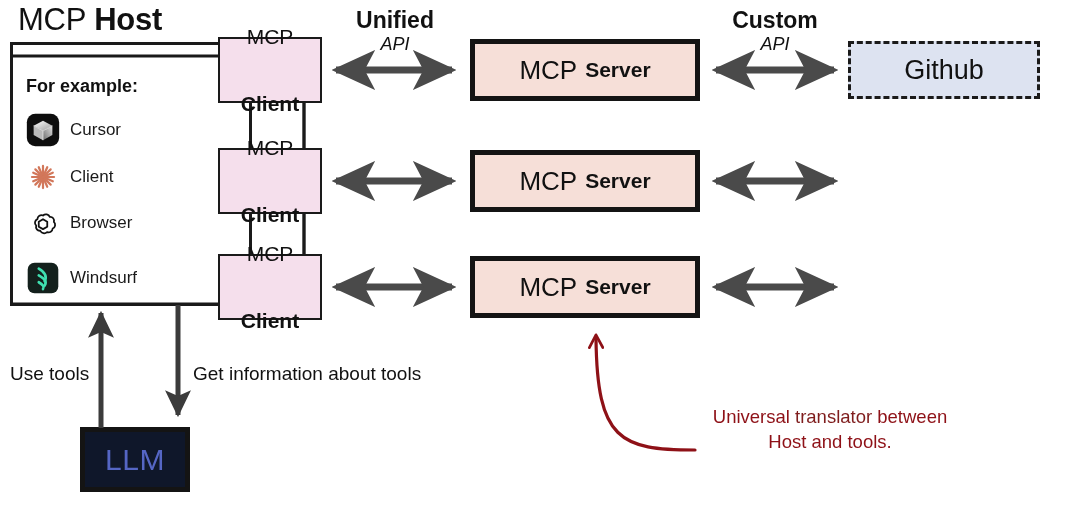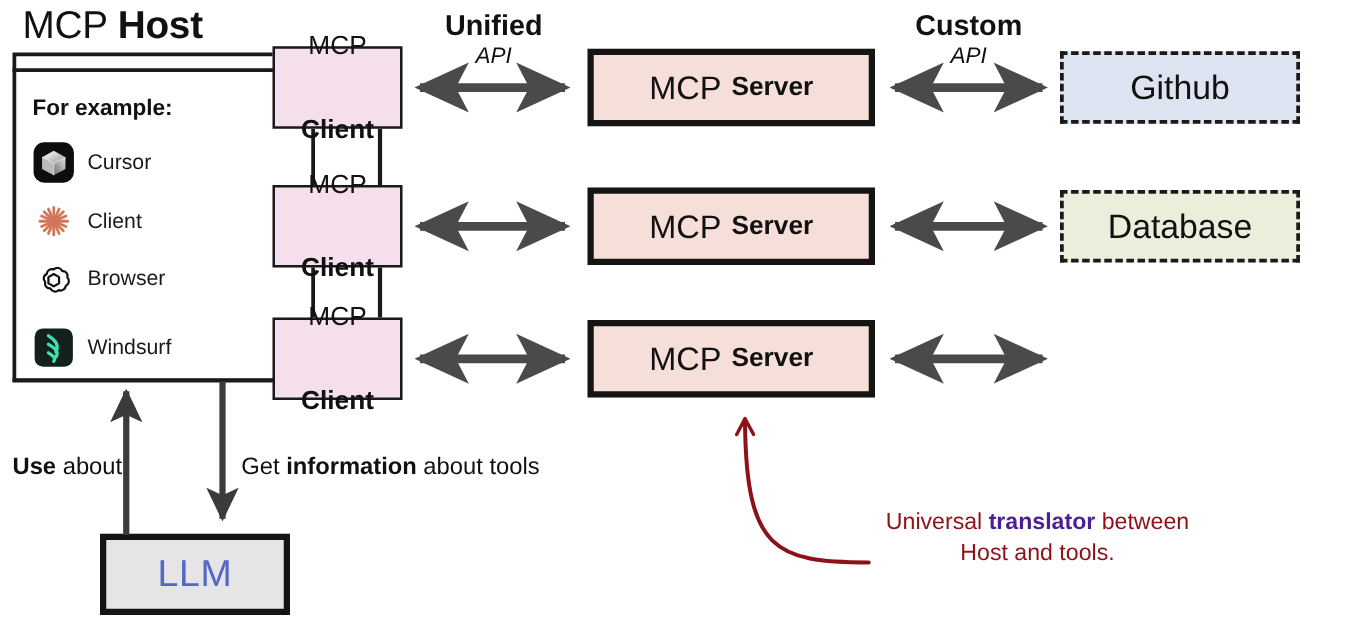--- a/index.html
+++ b/index.html
@@ -115,25 +115,25 @@
   .tool-box span {
     font-size: 27px;
     color: #111111;
     white-space: nowrap;
   }
 
   
   #llm-box {
     left: 80px;
     top: 427px;
-    width: 152px;
+    width: 110px;
     height: 65px;
     border: 5px solid #141414;
     box-sizing: border-box;
-    background: #e5e5e5;
+    background: #0f172a;
     display: flex;
     align-items: center;
     justify-content: center;
   }
   #llm-box span {
     font-size: 30px;
     color: #5566c4;
     letter-spacing: 0.5px;
   }
 
@@ -151,32 +151,32 @@
     white-space: nowrap;
   }
   .api-label .strong { font-size: 23px; font-weight: bold; color: #111111; display: block; }
   .api-label .light { font-size: 18px; color: #111111; display: block; font-style: italic; }
 
   .flow-label {
     font-size: 19px;
     color: #111111;
     white-space: nowrap;
   }
-  .flow-label b { font-weight: bold; }
+  .flow-label b { font-weight: normal; }
 
   #note-text {
     left: 660px;
     top: 405px;
     width: 340px;
     text-align: center;
     font-size: 18.5px;
     line-height: 1.35;
     color: #8e1117;
   }
-  #note-text b { color: #4c1d95; font-weight: bold; }
+  #note-text b { color: #7f1d1d; font-weight: normal; }
 </style>
 </head>
 <body>
 
 <div id="canvas">
 
   <div class="abs" id="host-box"></div>
 
   <div class="abs" id="host-title">
     <span>MCP</span>
@@ -275,23 +275,20 @@
     <span class="t2">Server</span>
   </div>
   <div class="abs server-box" style="left:470px; top:256px;">
     <span class="t1">MCP</span>
     <span class="t2">Server</span>
   </div>
 
   <div class="abs tool-box" style="left:848px; top:41px; background:#dde3f1;">
     <span>Github</span>
   </div>
-  <div class="abs tool-box" style="left:848px; top:152px; background:#eceedb;">
-    <span>Database</span>
-  </div>
 
   <div class="abs" id="llm-box">
     <span>LLM</span>
   </div>
 
   <svg class="abs" id="wires" viewBox="0 0 1080 508">
     <defs>
       <marker id="ahR" viewBox="0 0 10 10" refX="9" refY="5" markerWidth="6.2" markerHeight="6.2" orient="auto-start-reverse">
         <path d="M0,0.4 L10,5 L0,9.6 L2.4,5 z" fill="#4a4a4a"></path>
       </marker>
@@ -332,21 +329,21 @@
   <div class="abs api-label" style="left:340px; top:8px; width:110px;">
     <span class="strong">Unified</span>
     <span class="light">API</span>
   </div>
   <div class="abs api-label" style="left:720px; top:8px; width:110px;">
     <span class="strong">Custom</span>
     <span class="light">API</span>
   </div>
 
   <div class="abs flow-label" style="left:10px; top:363px;">
-    <b>Use</b><span> about</span>
+    <b>Use</b><span> tools</span>
   </div>
 
   <div class="abs flow-label" style="left:193px; top:363px;">
     <span>Get </span><b>information</b><span> about tools</span>
   </div>
 
   <div class="abs" id="note-text">
     <span>Universal </span><b>translator</b><span> between</span><br>
     <span>Host and tools.</span>
   </div>

